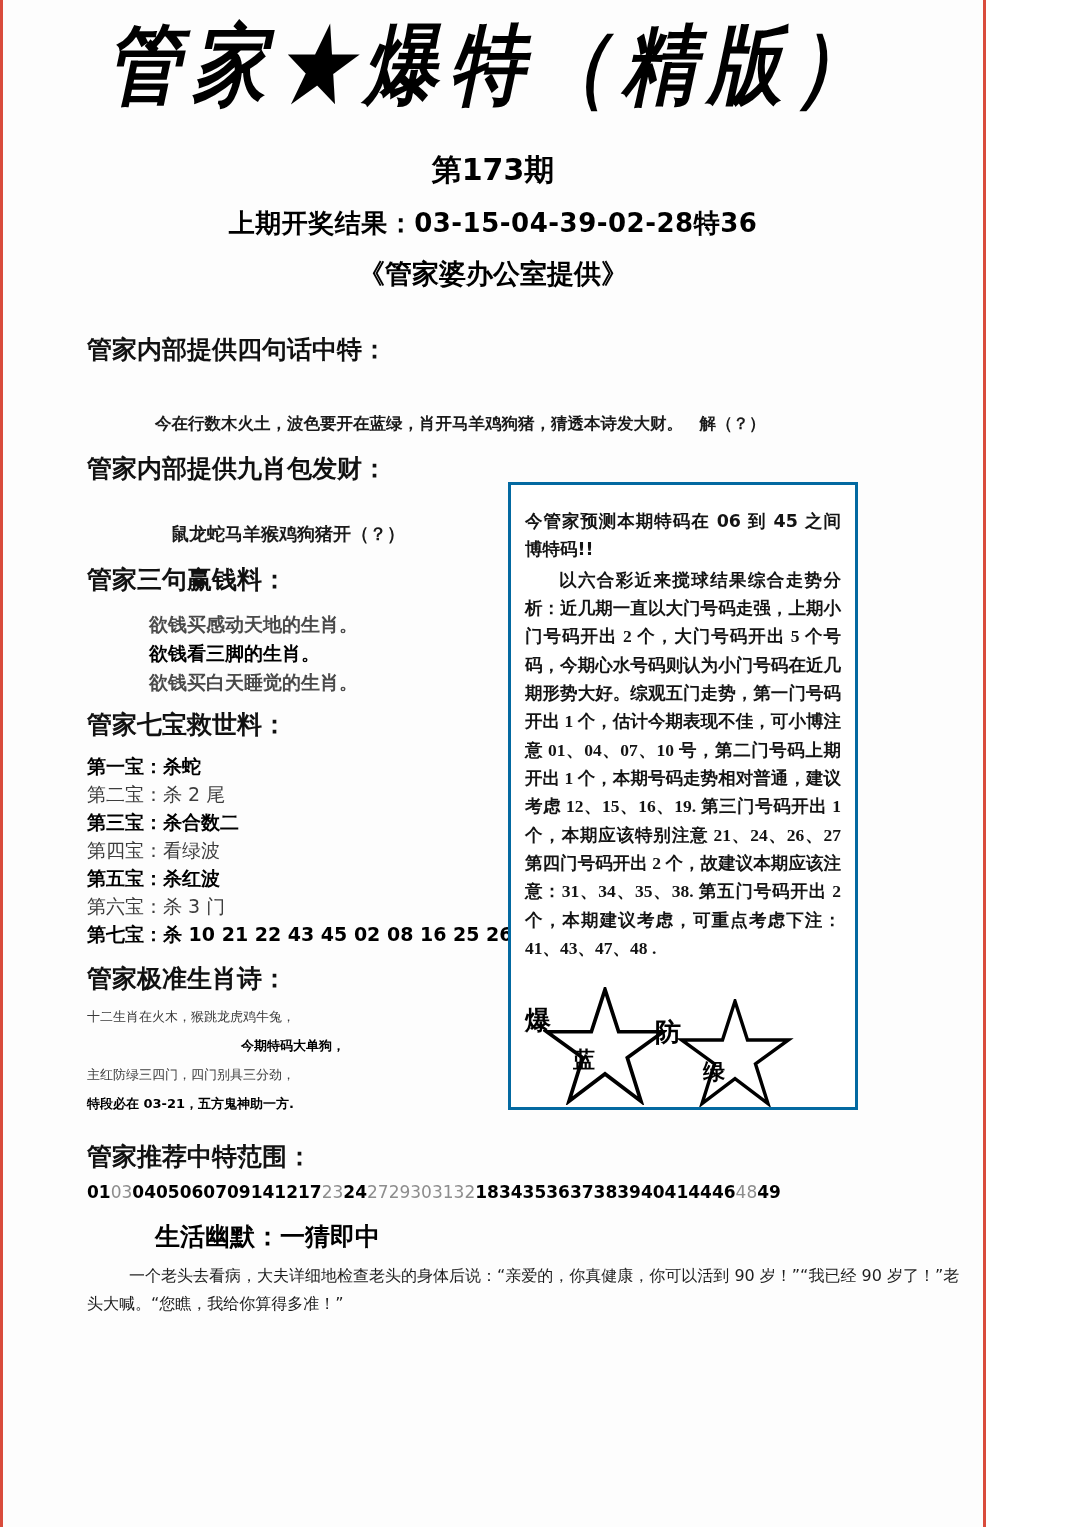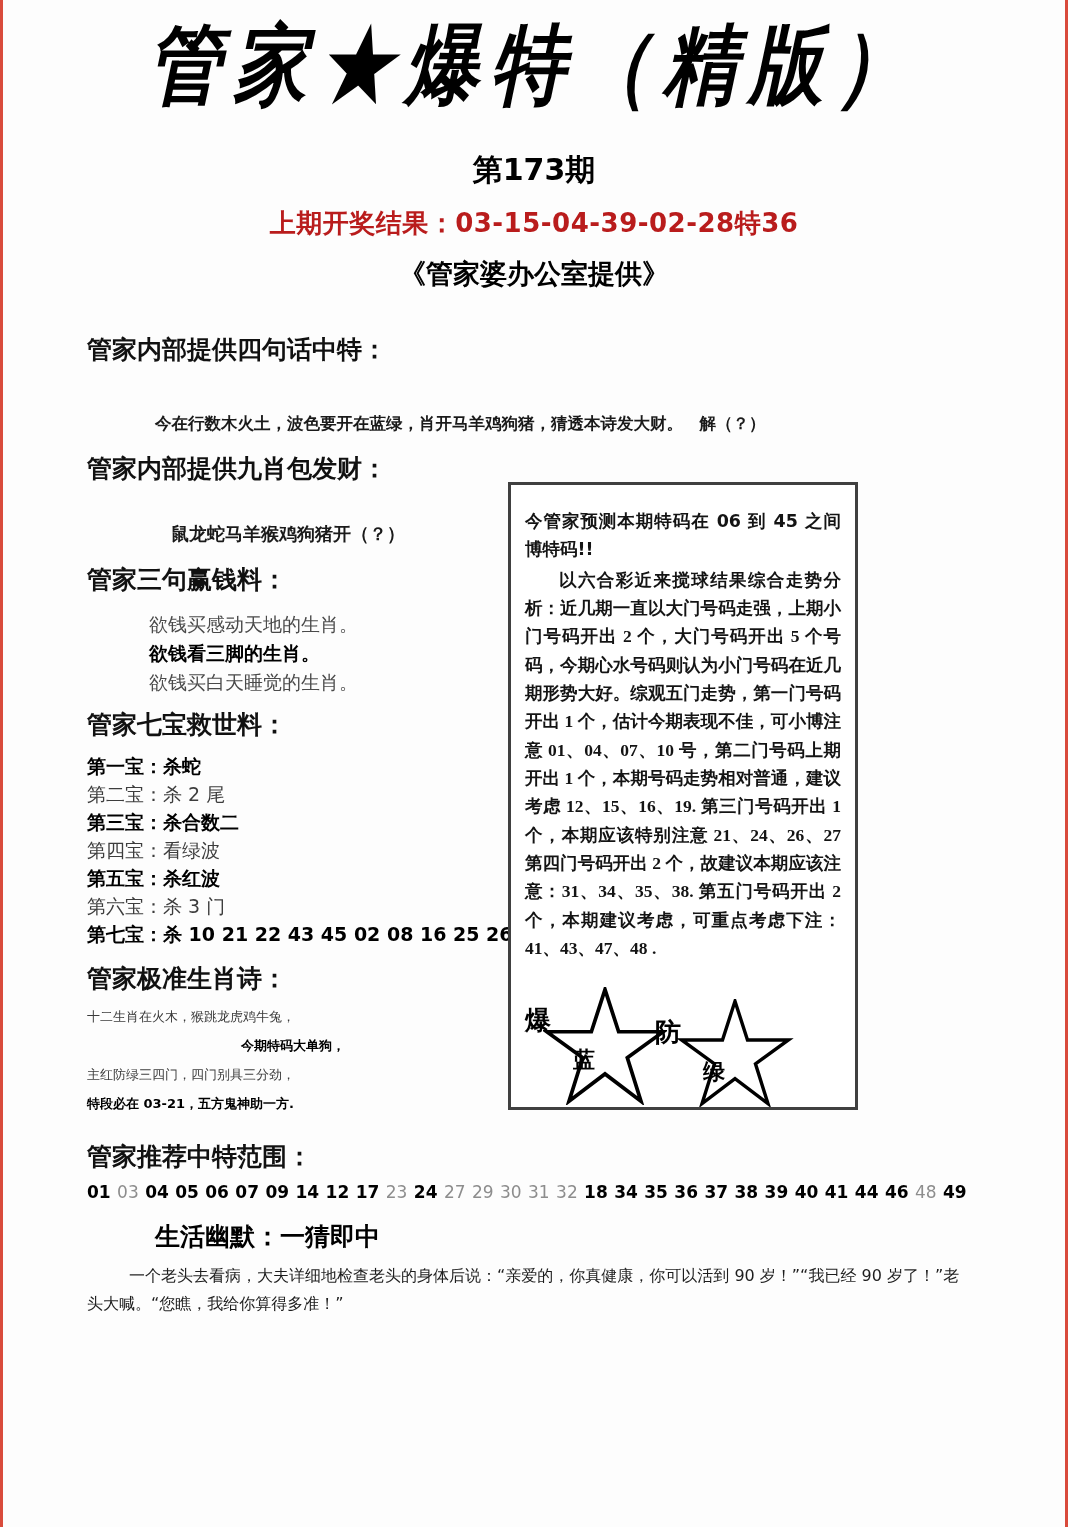--- a/index.html
+++ b/index.html
@@ -5,21 +5,21 @@
   html, body {
     margin: 0;
     padding: 0;
     background: #ffffff;
   }
   body {
     font-family: "DejaVu Sans", "Liberation Sans", sans-serif;
   }
   #page {
     position: relative;
-    width: 1068px;
+    width: 986px;
     height: 1527px;
     background: #fdfdfd;
     overflow: hidden;
     border-left: 3px solid #d94b3c;
     border-right: 3px solid #d94b3c;
     box-sizing: border-box;
   }
 
   
   .masthead {
@@ -47,21 +47,21 @@
     color: #000;
     font-family: "DejaVu Sans", "Liberation Sans", sans-serif;
   }
   .lastdraw {
     position: absolute;
     left: 0; right: 0;
     top: 206px;
     text-align: center;
     font-size: 26px;
     font-weight: bold;
-    color: #b91c1c;
+    color: #000000;
     font-family: "DejaVu Sans", "Liberation Sans", sans-serif;
     letter-spacing: 0.5px;
   }
   .provider {
     position: absolute;
     left: 0; right: 0;
     top: 256px;
     text-align: center;
     font-size: 27px;
     font-weight: bold;
@@ -79,21 +79,21 @@
     white-space: nowrap;
   }
   .body-line {
     position: absolute;
     font-size: 17px;
     color: #1a1a1a;
     font-family: "DejaVu Sans", "Liberation Sans", sans-serif;
     white-space: nowrap;
   }
   .b { font-weight: bold; }
-  .n { font-weight: normal; color: #4a4a4a; }
+  .n { font-weight: bold; color: #4a4a4a; }
 
   .treasure {
     position: absolute;
     font-size: 19px;
     color: #111;
     font-family: "DejaVu Sans", "Liberation Sans", sans-serif;
     white-space: nowrap;
   }
   .treasure.odd { font-weight: bold; color: #000; }
   .treasure.even { font-weight: normal; color: #3d3d3d; }
@@ -109,21 +109,20 @@
   .numrow {
     position: absolute;
     left: 84px;
     top: 1182px;
     width: 880px;
     font-size: 17px;
     color: #111;
     font-family: "DejaVu Sans", "Liberation Sans", sans-serif;
     letter-spacing: 0px;
     display: flex;
-    justify-content: space-between;
   }
   .numrow span { display: inline-block; }
   .numrow span.dim { color: #8d8d8d; font-weight: normal; }
   .numrow span.strong { color: #000; font-weight: bold; }
 
   .humor-title {
     position: absolute;
     left: 152px;
     top: 1220px;
     font-size: 25px;
@@ -144,21 +143,21 @@
     font-family: "DejaVu Sans", "Liberation Sans", sans-serif;
   }
 
   
   #analysis-box {
     position: absolute;
     left: 505px;
     top: 482px;
     width: 350px;
     height: 628px;
-    border: 3px solid #404040;
+    border: 3px solid #0369a1;
     box-sizing: border-box;
     background: #fff;
     padding: 22px 14px 0 14px;
   }
   #analysis-text {
     font-size: 17.5px;
     line-height: 1.62;
     color: #141414;
     font-family: "DejaVu Sans", "Liberation Sans", sans-serif;
     text-align: justify;

